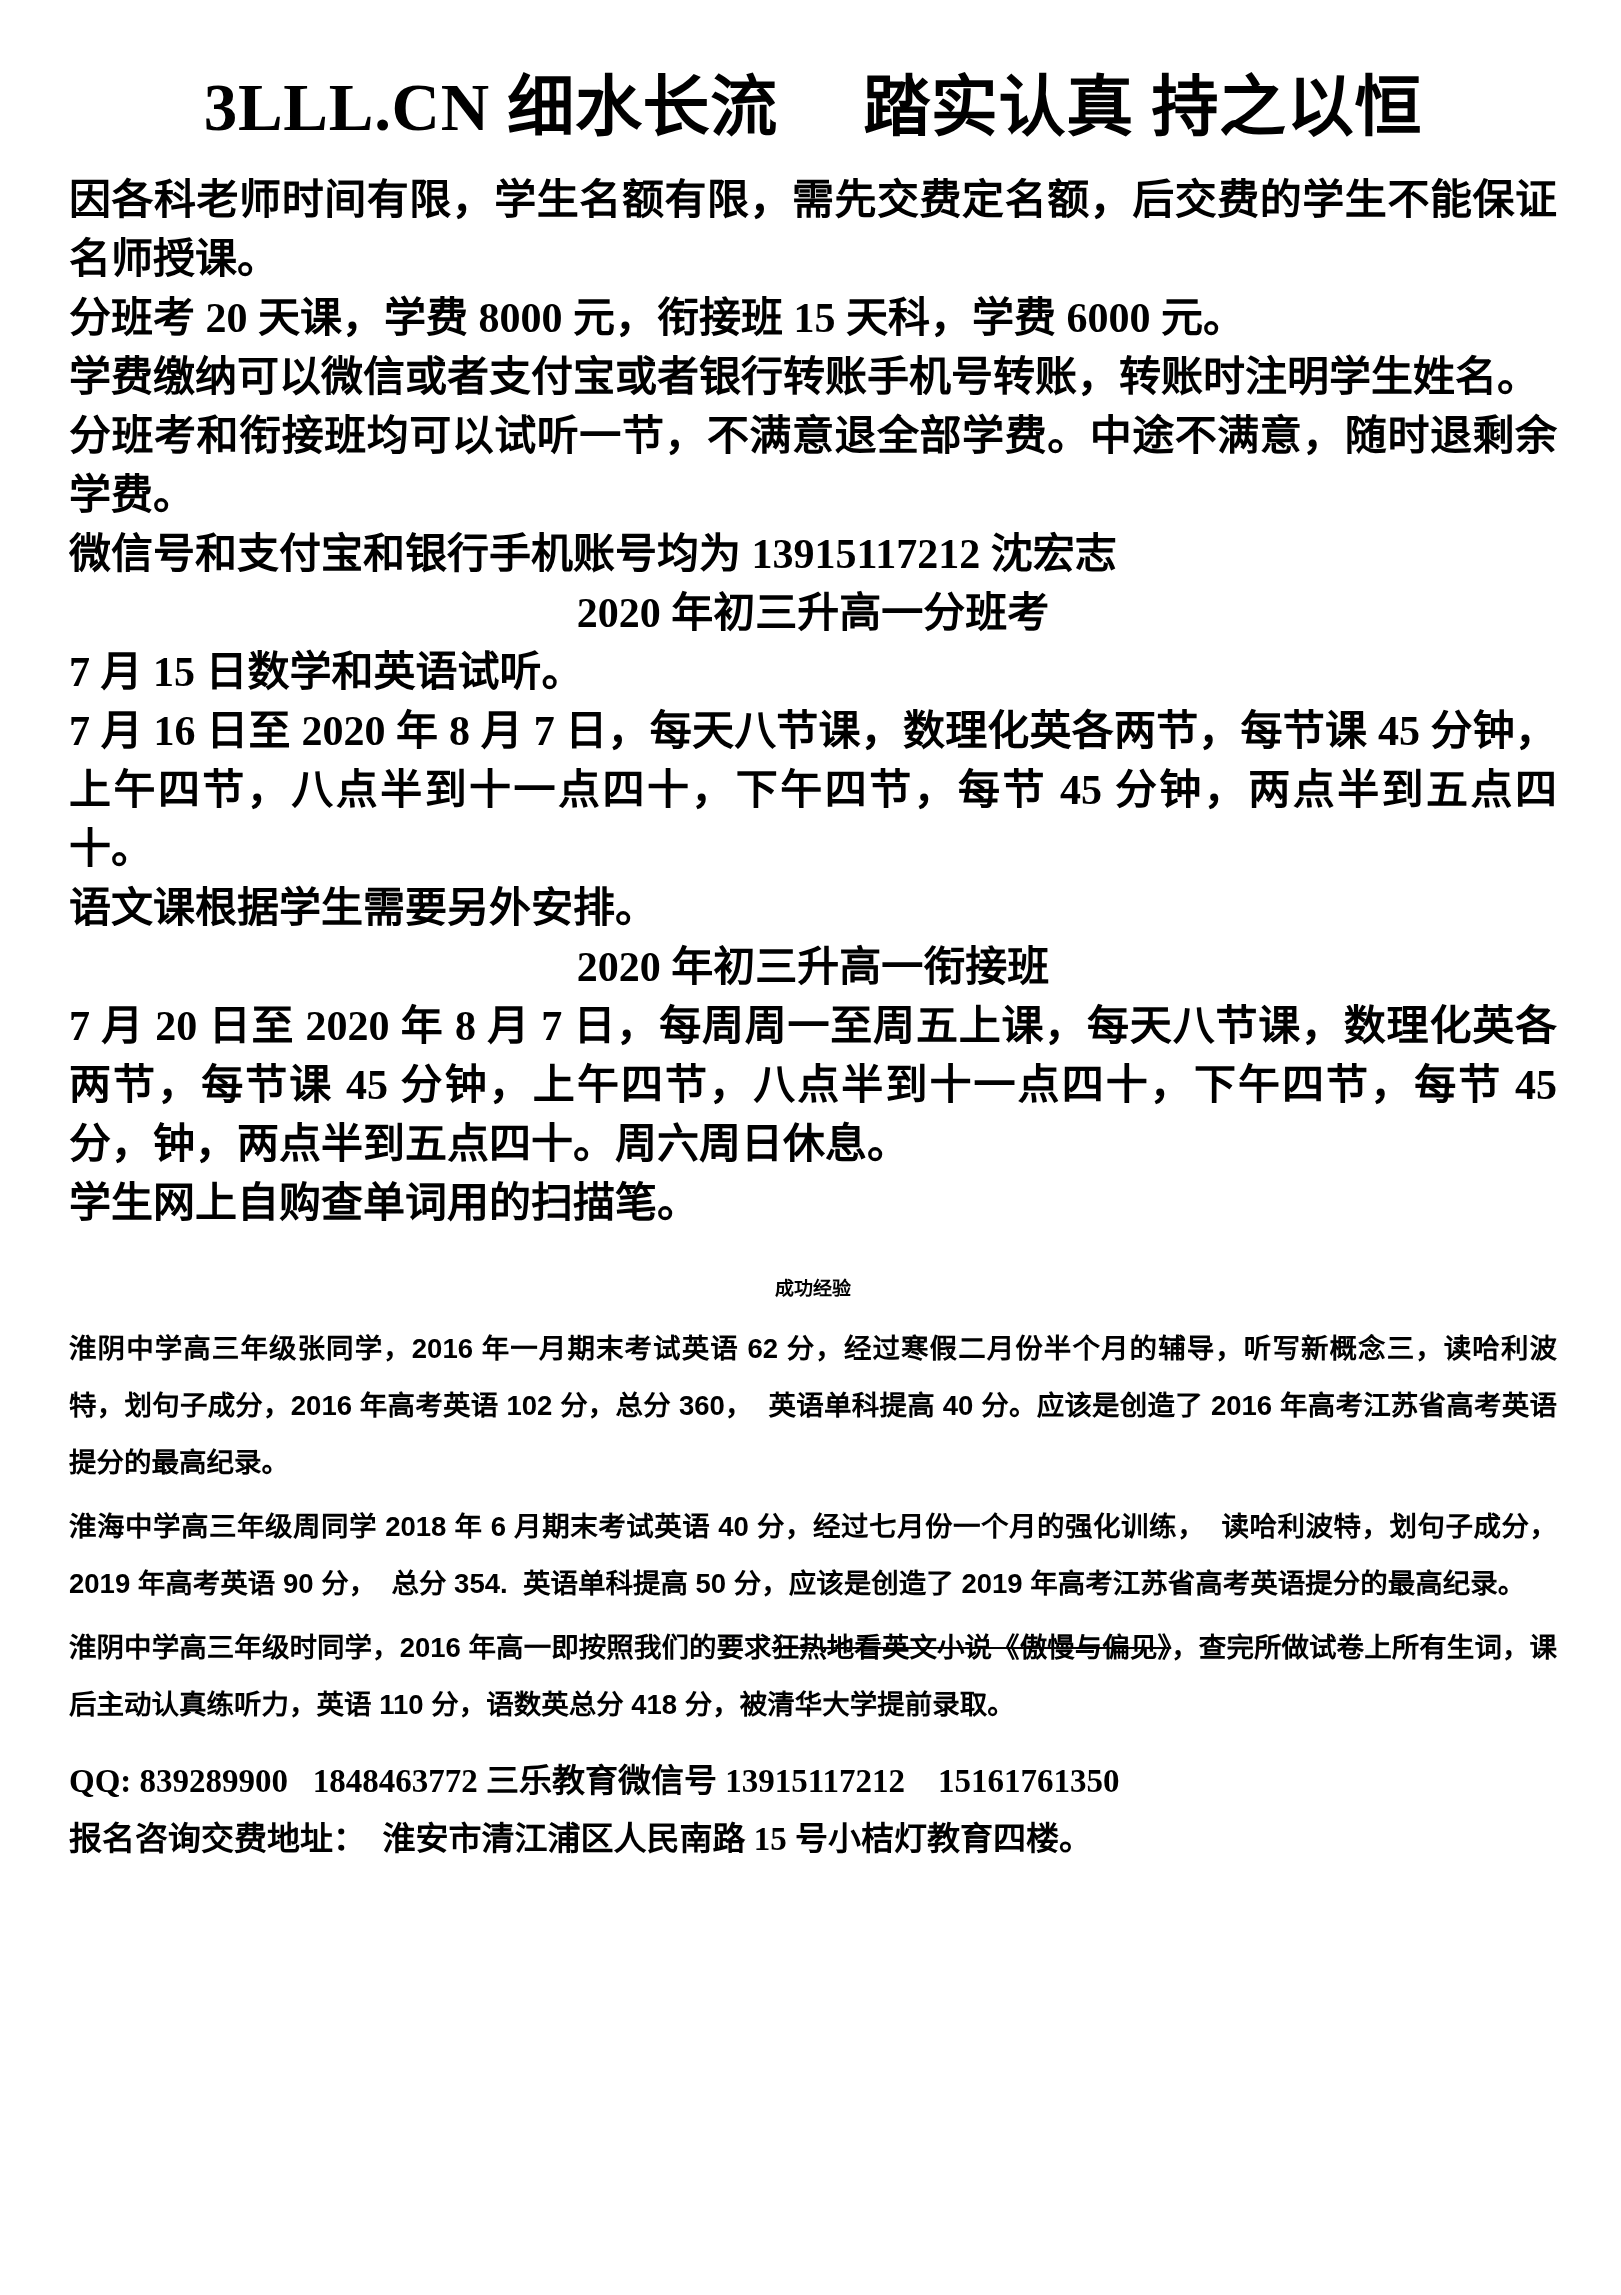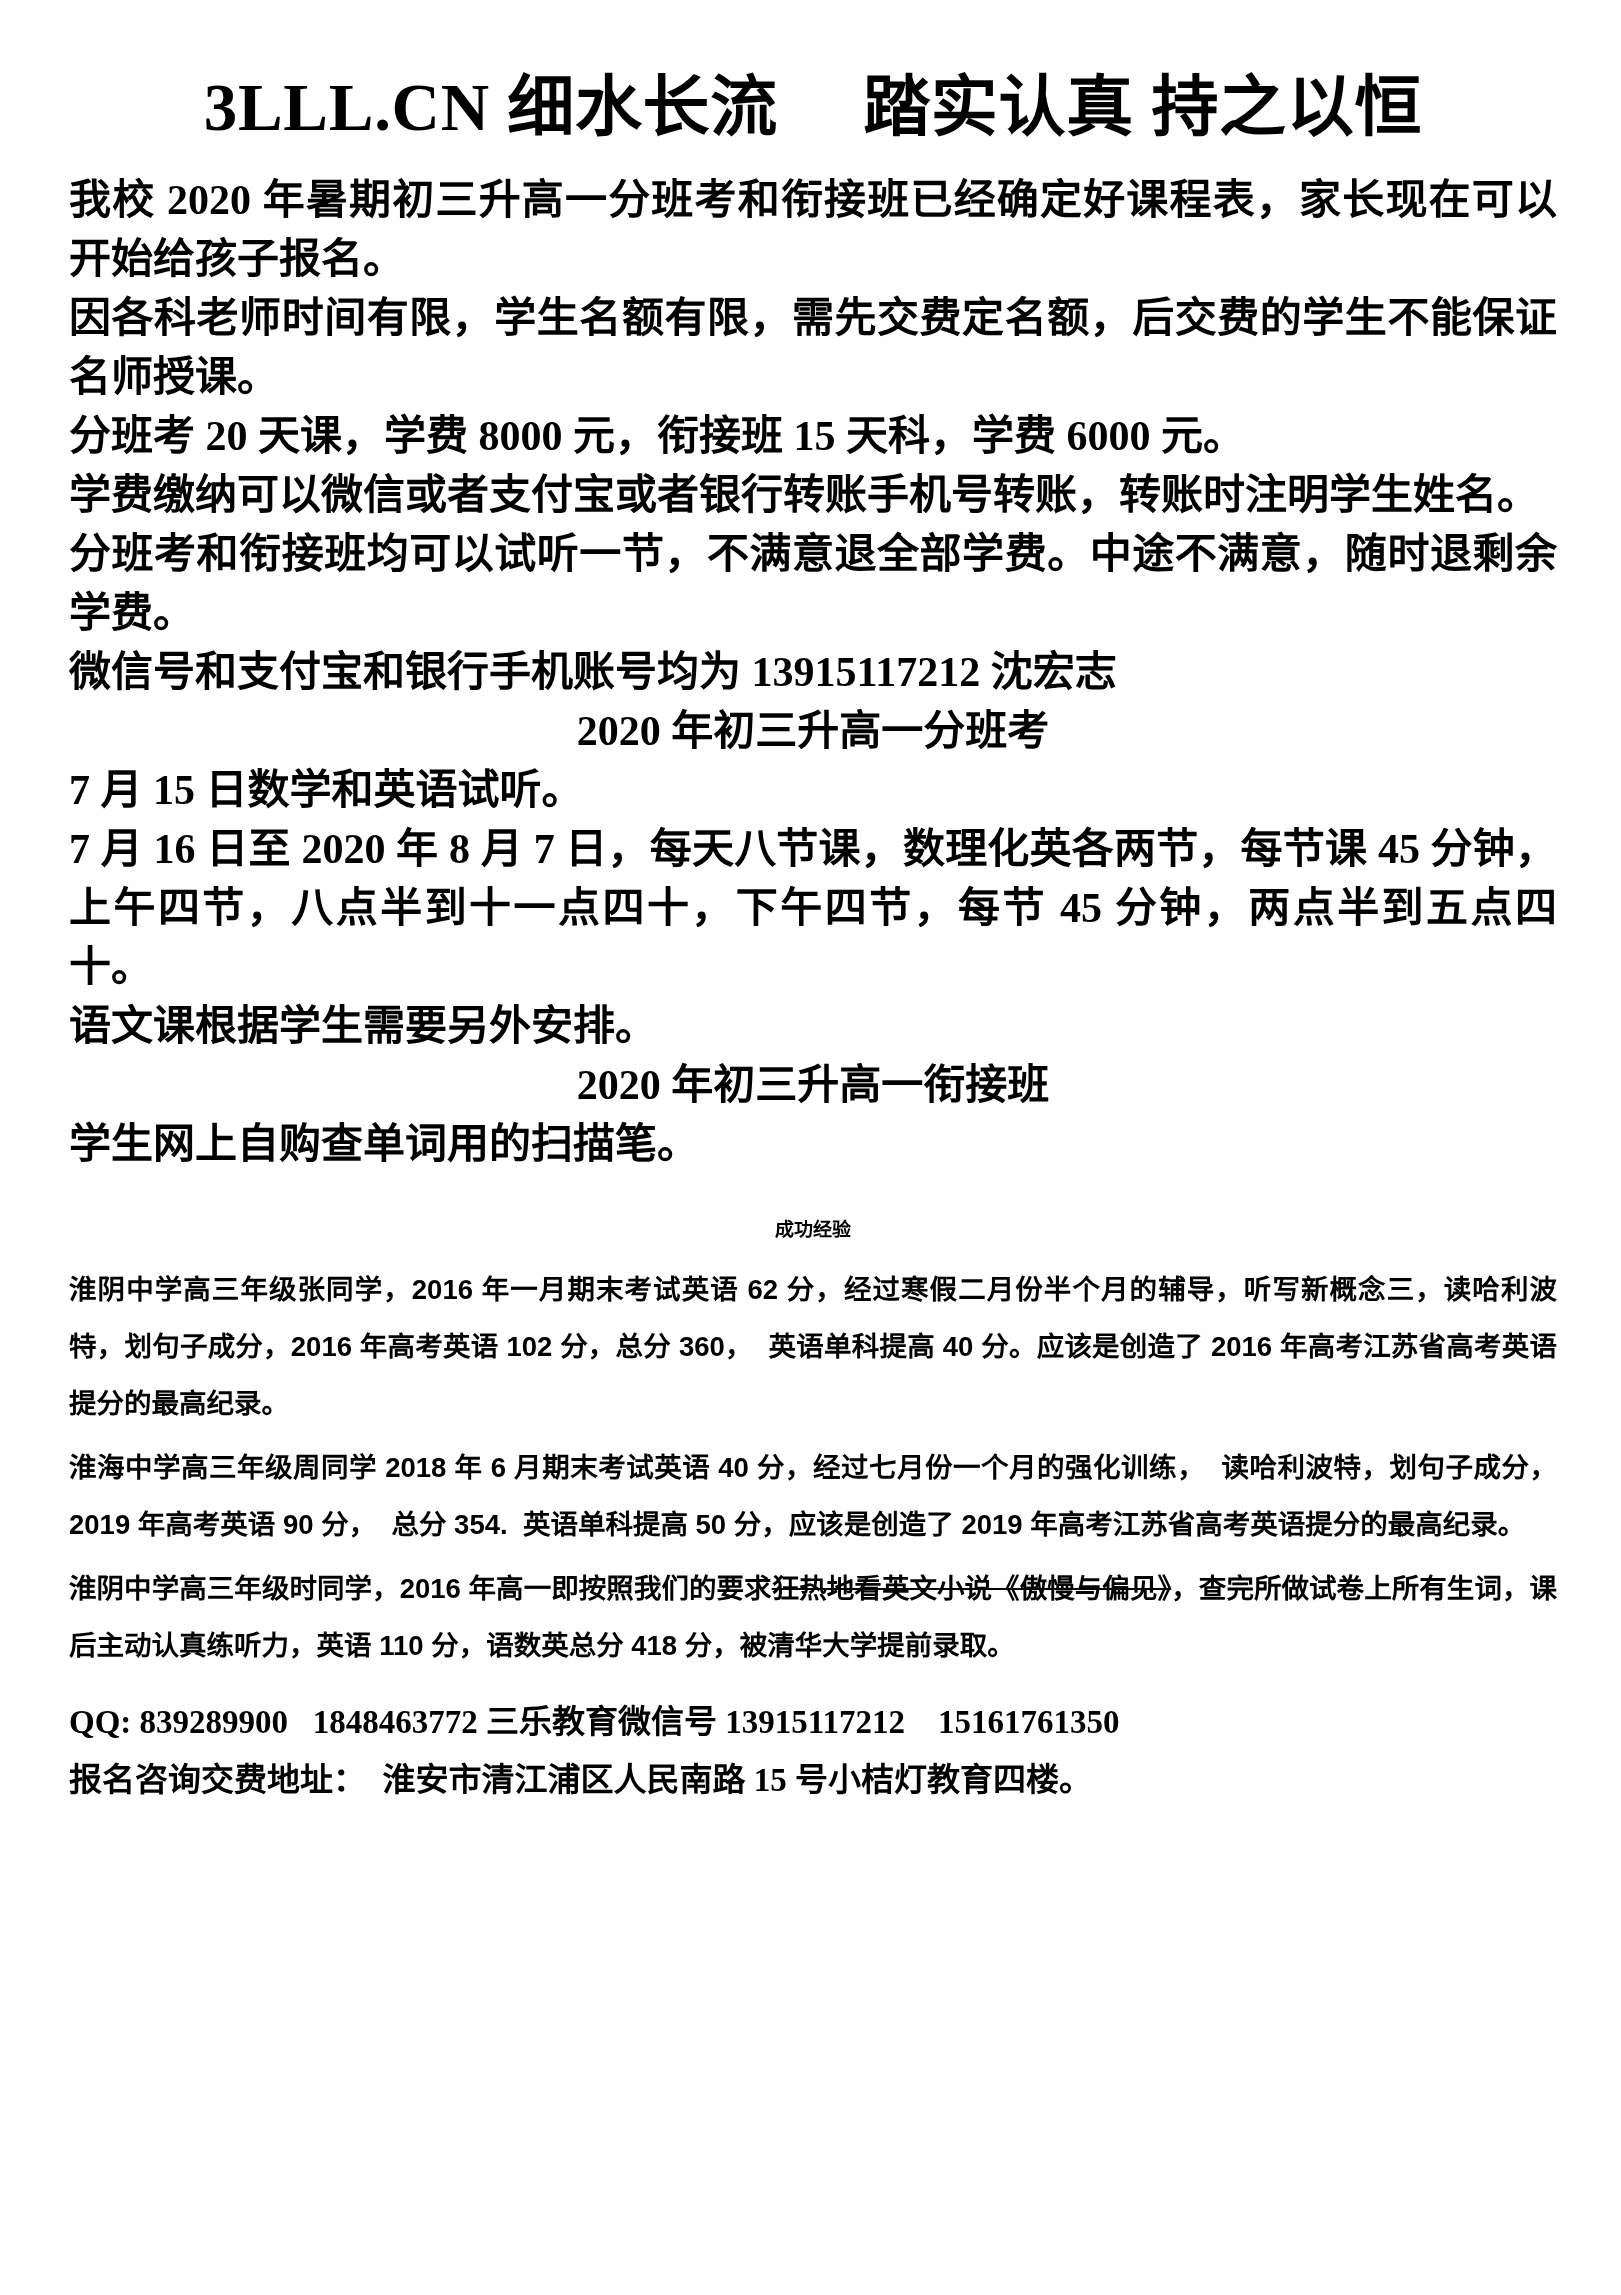--- a/index.html
+++ b/index.html
@@ -79,33 +79,33 @@
     white-space: pre-wrap;
   }
 </style>
 </head>
 <body>
 
 <div class="page">
 
   <h1 class="doc-title">3LLL.CN 细水长流　 踏实认真 持之以恒</h1>
 
-  <p class="body-text">我校 2020 年暑期初三升高一分班考和衔接班已经确定好课程表，家长现在可以开始给孩子报名。</p>
   <p class="body-text">因各科老师时间有限，学生名额有限，需先交费定名额，后交费的学生不能保证名师授课。</p>
   <p class="body-text">分班考 20 天课，学费 8000 元，衔接班 15 天科，学费 6000 元。</p>
   <p class="body-text">学费缴纳可以微信或者支付宝或者银行转账手机号转账，转账时注明学生姓名。</p>
   <p class="body-text">分班考和衔接班均可以试听一节，不满意退全部学费。中途不满意，随时退剩余学费。</p>
   <p class="body-text">微信号和支付宝和银行手机账号均为 13915117212 沈宏志</p>
 
   <p class="body-text center">2020 年初三升高一分班考</p>
   <p class="body-text">7 月 15 日数学和英语试听。</p>
   <p class="body-text">7 月 16 日至 2020 年 8 月 7 日，每天八节课，数理化英各两节，每节课 45 分钟，上午四节，八点半到十一点四十，下午四节，每节 45 分钟，两点半到五点四十。</p>
   <p class="body-text">语文课根据学生需要另外安排。</p>
 
   <p class="body-text center">2020 年初三升高一衔接班</p>
+  <p class="body-text">7 月 20 日至 2020 年 8 月 7 日，每周周一至周五上课，每天八节课，数理化英各两节，每节课 45 分钟，上午四节，八点半到十一点四十，下午四节，每节 45 分，钟，两点半到五点四十。周六周日休息。</p>
   <p class="body-text">学生网上自购查单词用的扫描笔。</p>
 
   <h2 class="success-heading">成功经验</h2>
 
   <p class="success-para">淮阴中学高三年级张同学，2016 年一月期末考试英语 62 分，经过寒假二月份半个月的辅导，听写新概念三，读哈利波特，划句子成分，2016 年高考英语 102 分，总分 360，  英语单科提高 40 分。应该是创造了 2016 年高考江苏省高考英语提分的最高纪录。</p>
   <p class="success-para">淮海中学高三年级周同学 2018 年 6 月期末考试英语 40 分，经过七月份一个月的强化训练，  读哈利波特，划句子成分，2019 年高考英语 90 分，  总分 354.  英语单科提高 50 分，应该是创造了 2019 年高考江苏省高考英语提分的最高纪录。</p>
   <p class="success-para"><span>淮阴中学高三年级时同学，2016 年高一即按照我们的要求</span><span class="strike">狂热地看英文小说《傲慢与偏见》</span><span>，查完所做试卷上所有生词，课后主动认真练听力，英语 110 分，语数英总分 418 分，被清华大学提前录取。</span></p>
 
 
   <div class="contact-block">

